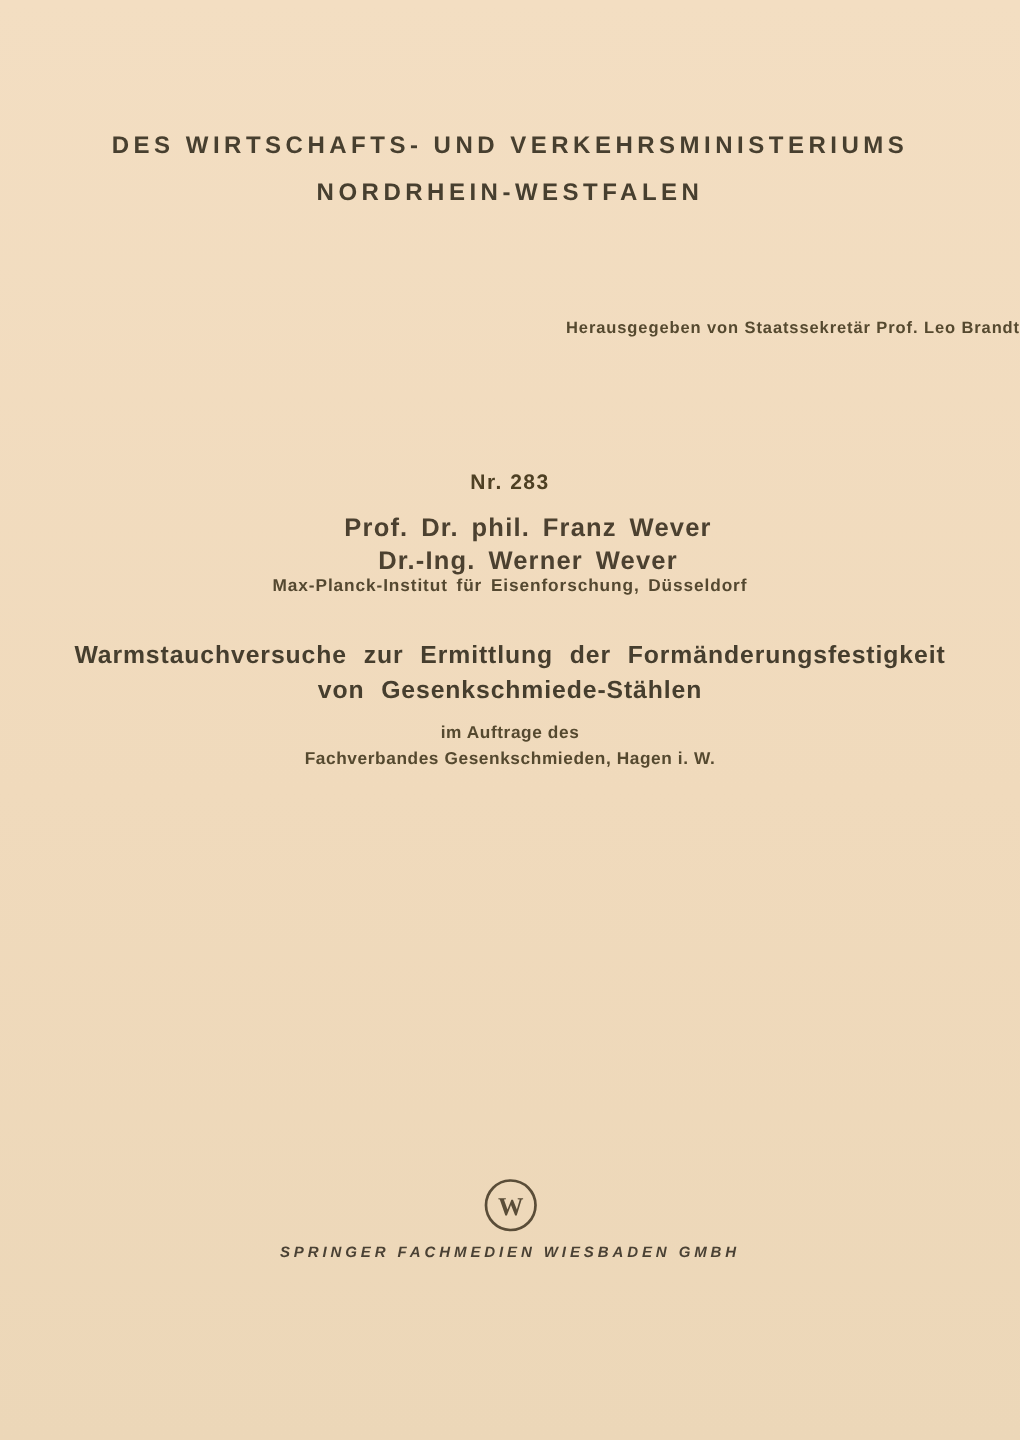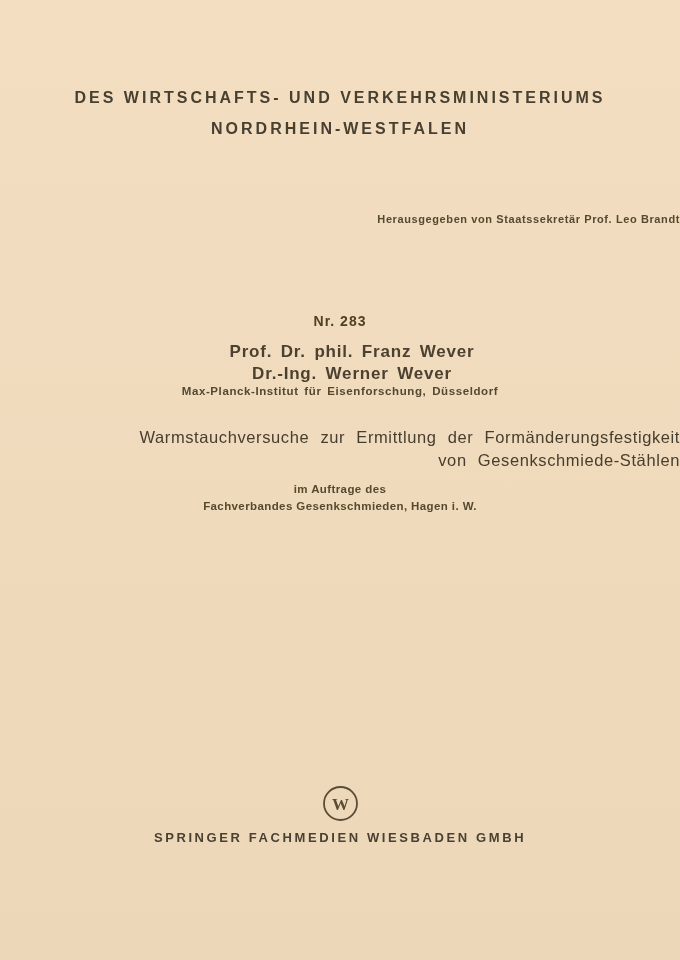--- a/index.html
+++ b/index.html
@@ -64,50 +64,50 @@
     font-size: 11.5px;
     font-weight: bold;
     letter-spacing: 0.6px;
     word-spacing: 2px;
     color: #544830;
   }
   
   .main-title {
     top: 426px;
     font-size: 16.5px;
-    font-weight: normal;
+    font-weight: bold;
     letter-spacing: 0.6px;
     word-spacing: 6px;
     line-height: 23px;
     color: #463e2e;
-    text-align: right;
   }
   
   .commission {
     top: 481px;
     font-size: 11.5px;
     font-weight: bold;
     letter-spacing: 0.4px;
     line-height: 17px;
     color: #55492f;
     text-align: center;
   }
   
   .logo-wrap {
     top: 785px;
     line-height: 0;
   }
   .logo-wrap svg { display: inline-block; }
   
   .publisher {
     top: 830px;
-    font-size: 13px;
+    font-size: 10px;
     font-weight: bold;
     letter-spacing: 2.6px;
     color: #4a4134;
+    font-style: italic;
   }
 </style>
 </head>
 <body>
 
 <div class="cover">
 
   <div class="centered series">
     <div>DES WIRTSCHAFTS- UND VERKEHRSMINISTERIUMS</div>
     <div>NORDRHEIN-WESTFALEN</div>

